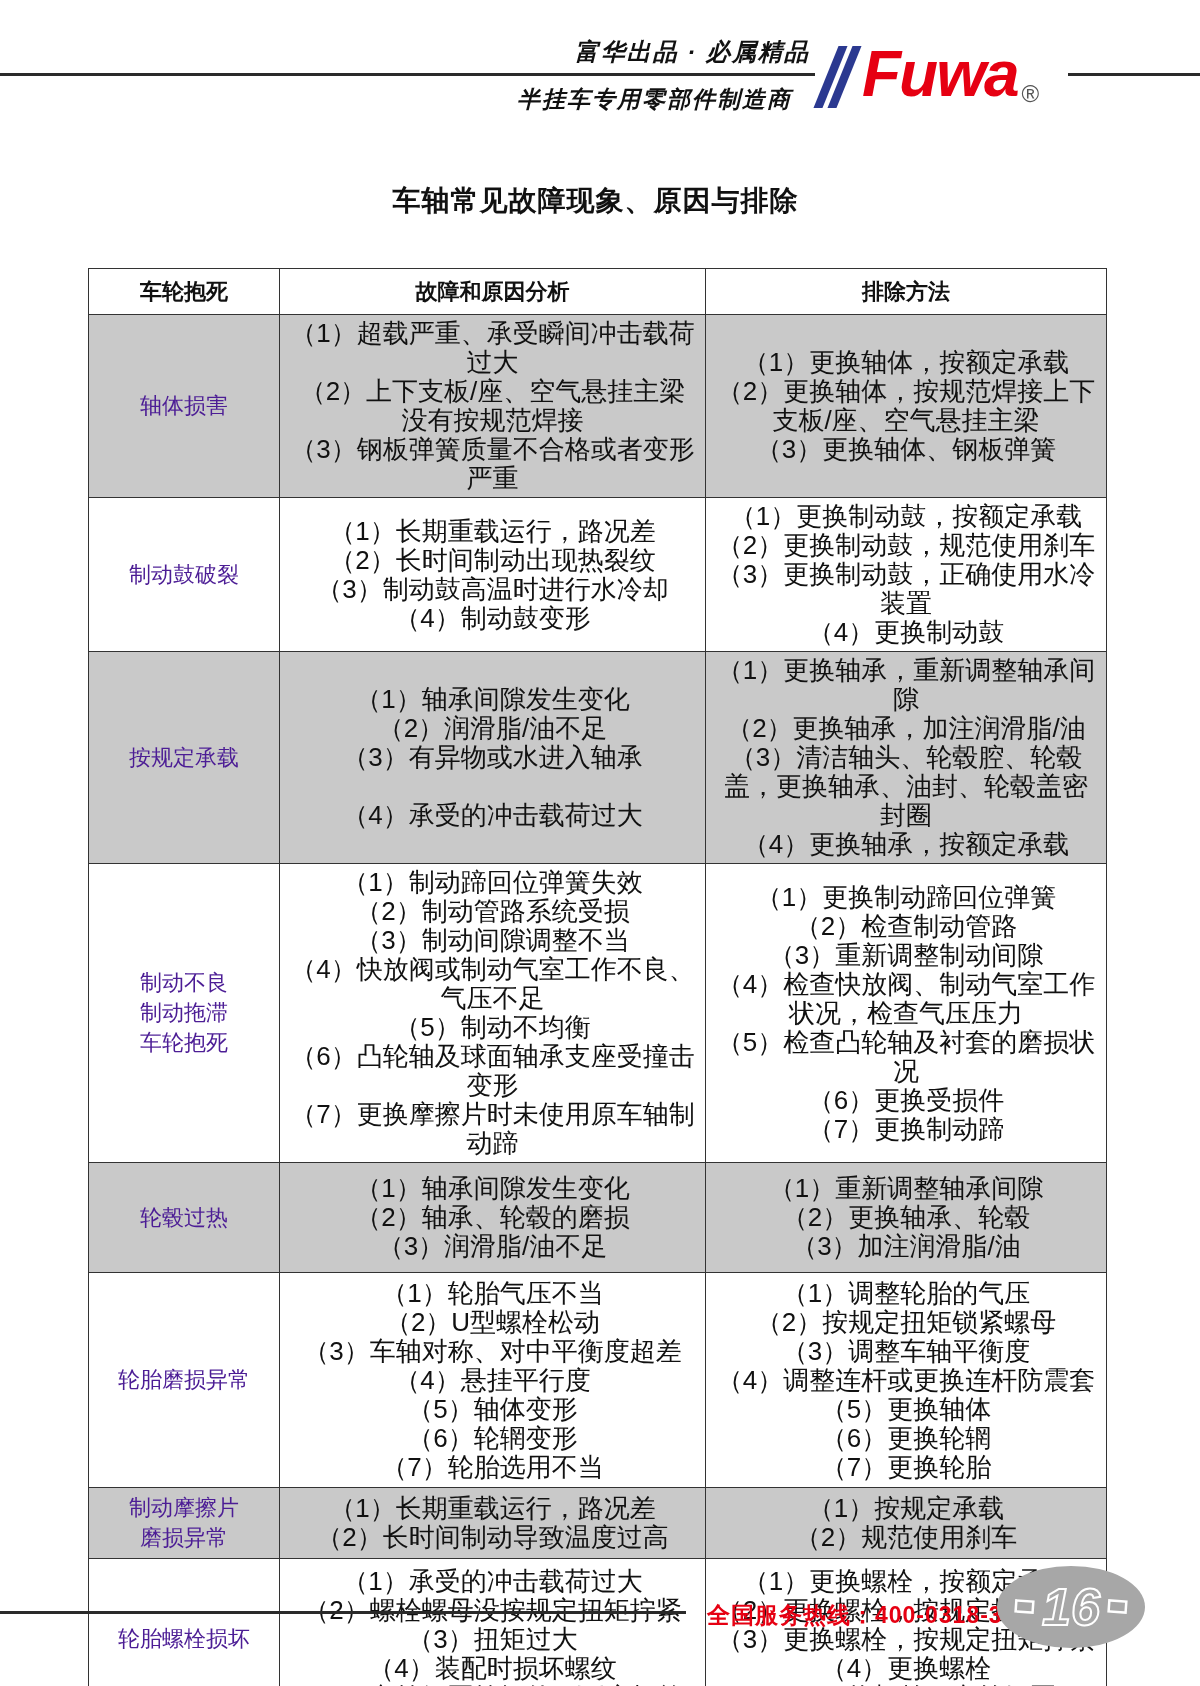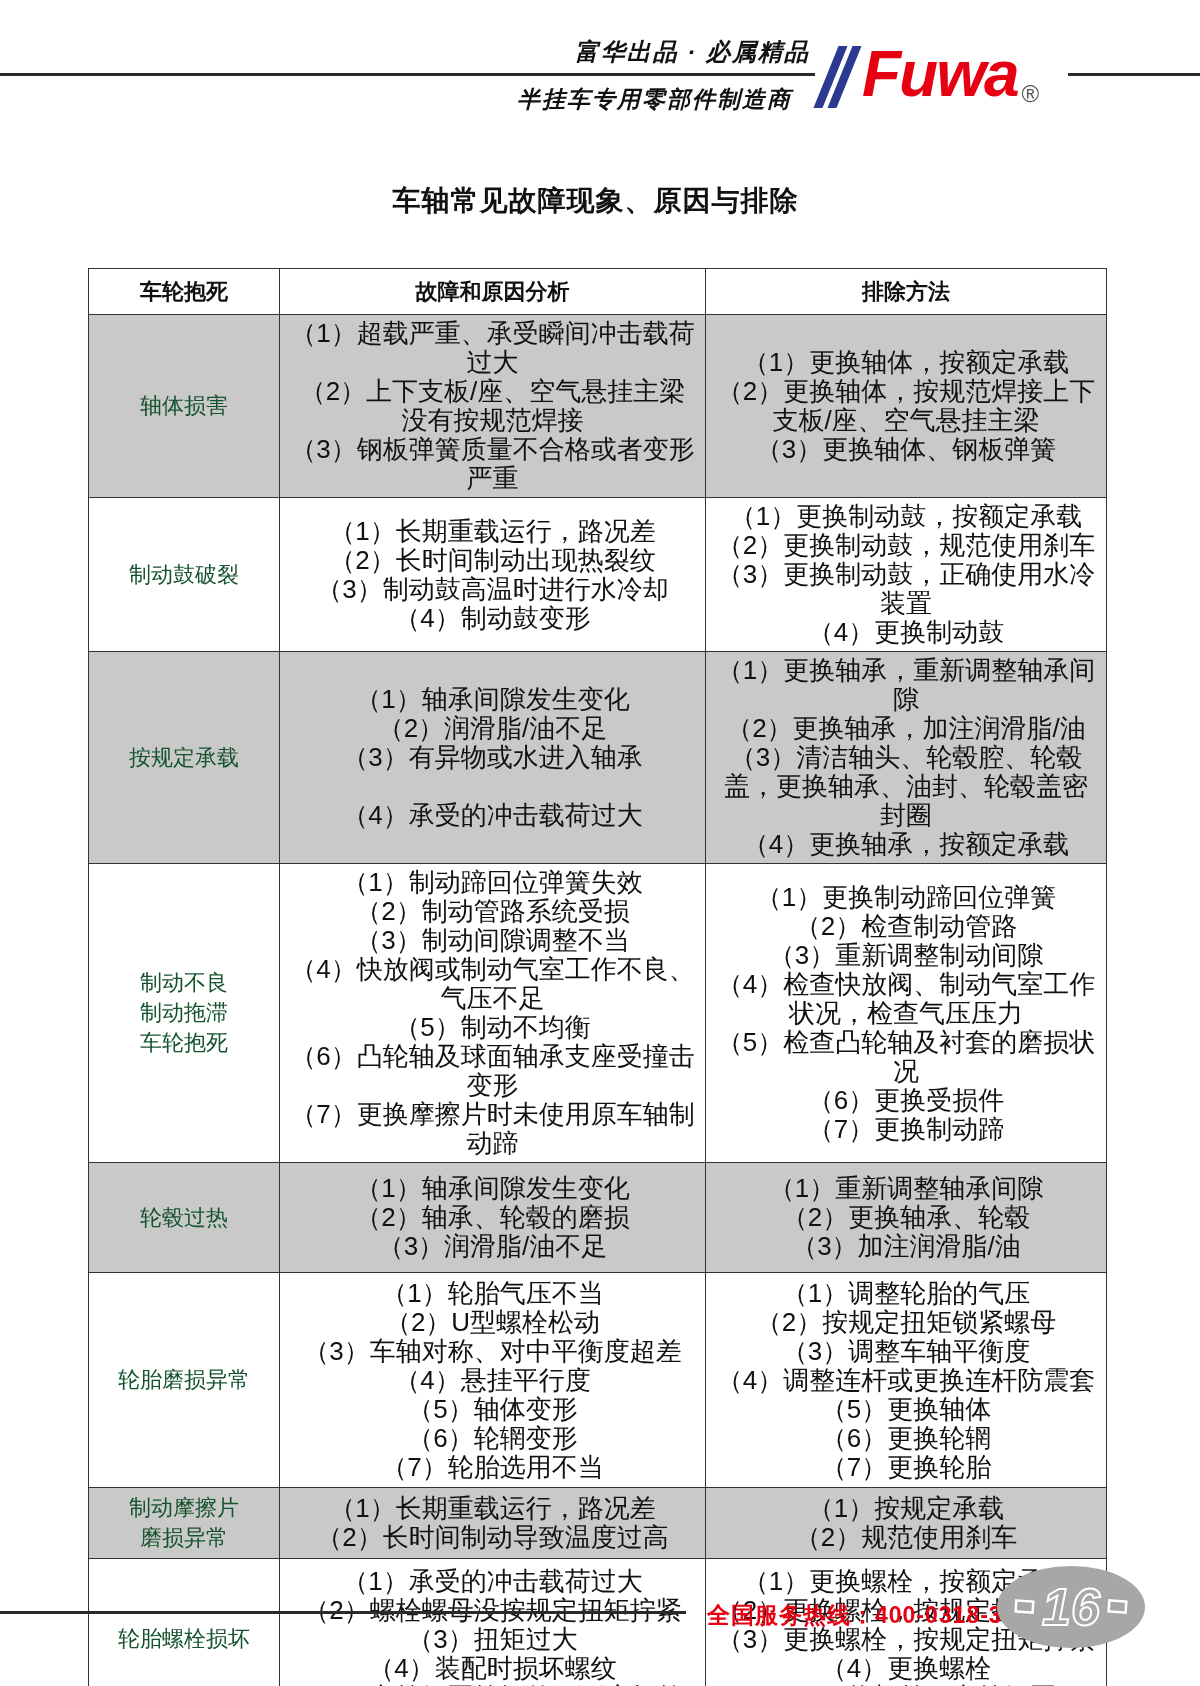--- a/index.html
+++ b/index.html
@@ -58,21 +58,21 @@
     text-align:center; background:#ffffff; padding:0;
   }
   .col-phen { width:190px; }
   .col-cause { width:425px; }
   .col-fix  { width:400px; }
 
   .fault-table tbody tr:nth-child(odd) td { background:#c9c9c9; }
 
   td.phenomenon {
     text-align:center; vertical-align:middle;
-    color:#14532d; font-size:22px; line-height:30px;
+    color:#4c1d95; font-size:22px; line-height:30px;
     white-space:pre-line; padding:0 4px;
   }
   td.detail {
     vertical-align:middle; font-size:26px; line-height:29px;
     padding:4px 10px; white-space:pre-line; text-align:center;
   }
   tr.r0 { height:121px; } tr.r1 { height:134px; }
   tr.r2 { height:158px; } tr.r3 { height:232px; }
   tr.r4 { height:110px; } tr.r5 { height:215px; }
   tr.r6 { height:71px;margin-left:39px;  } tr.r7 { height:161px; }

